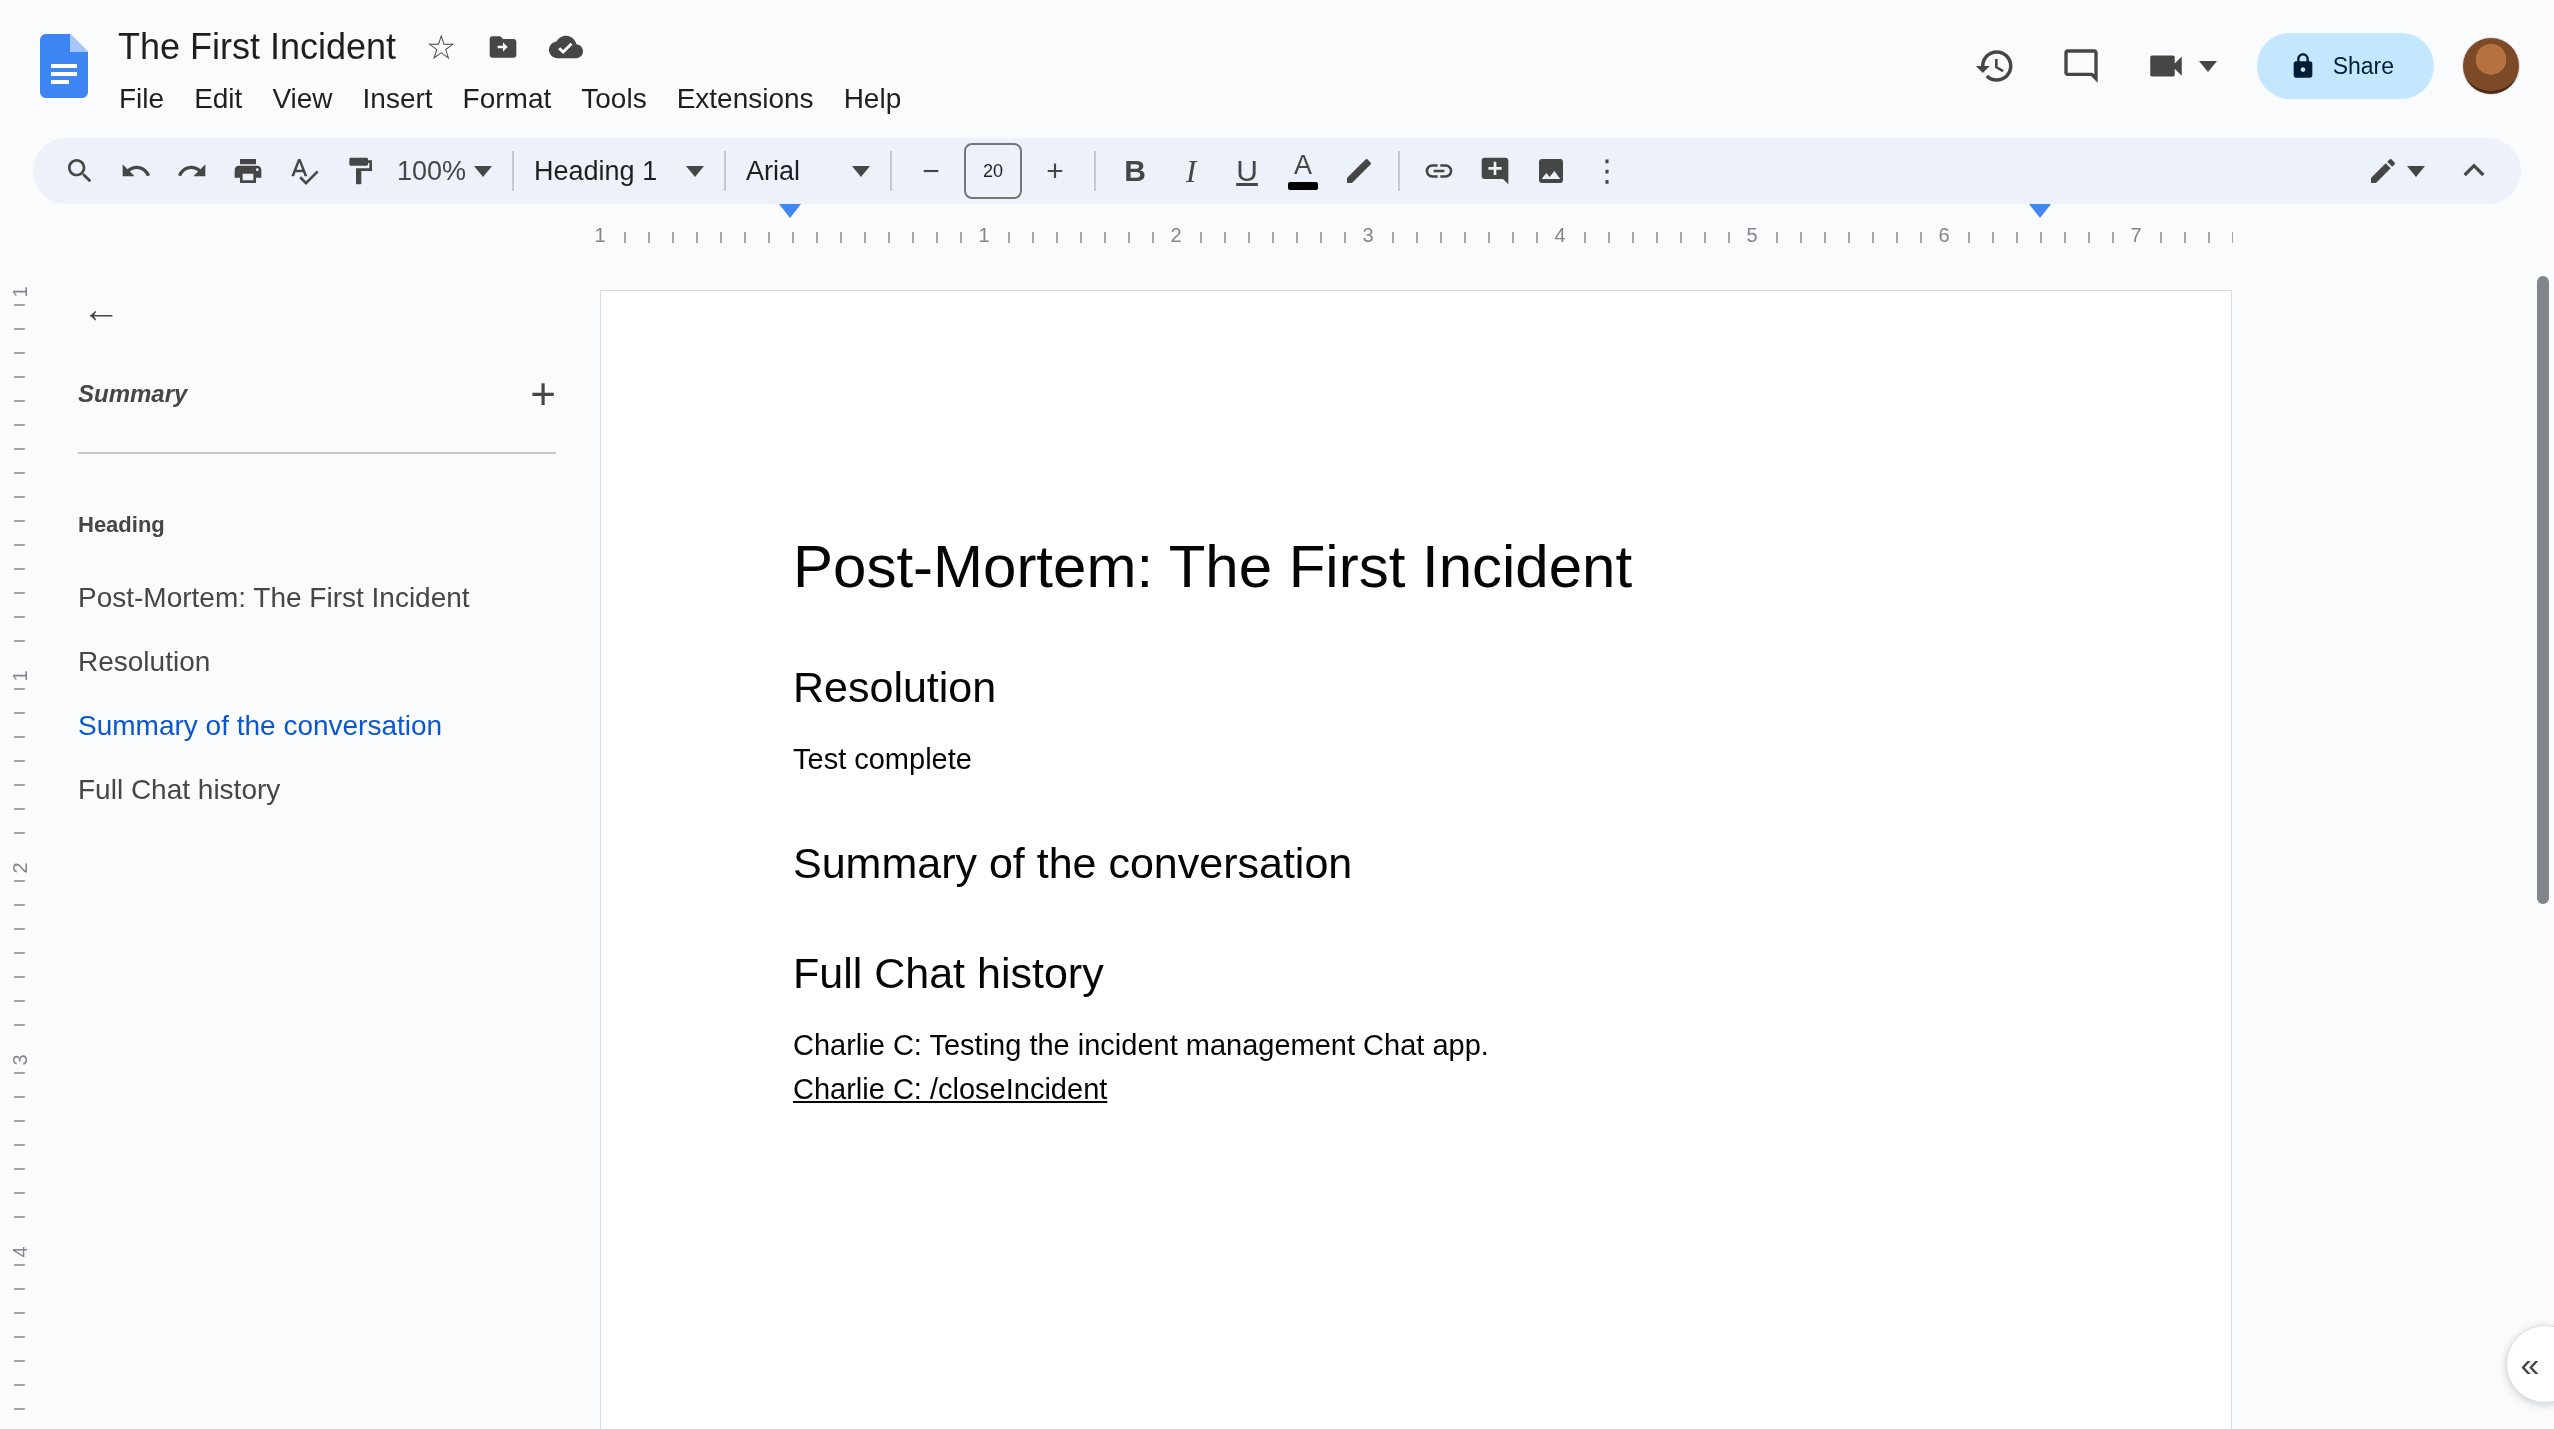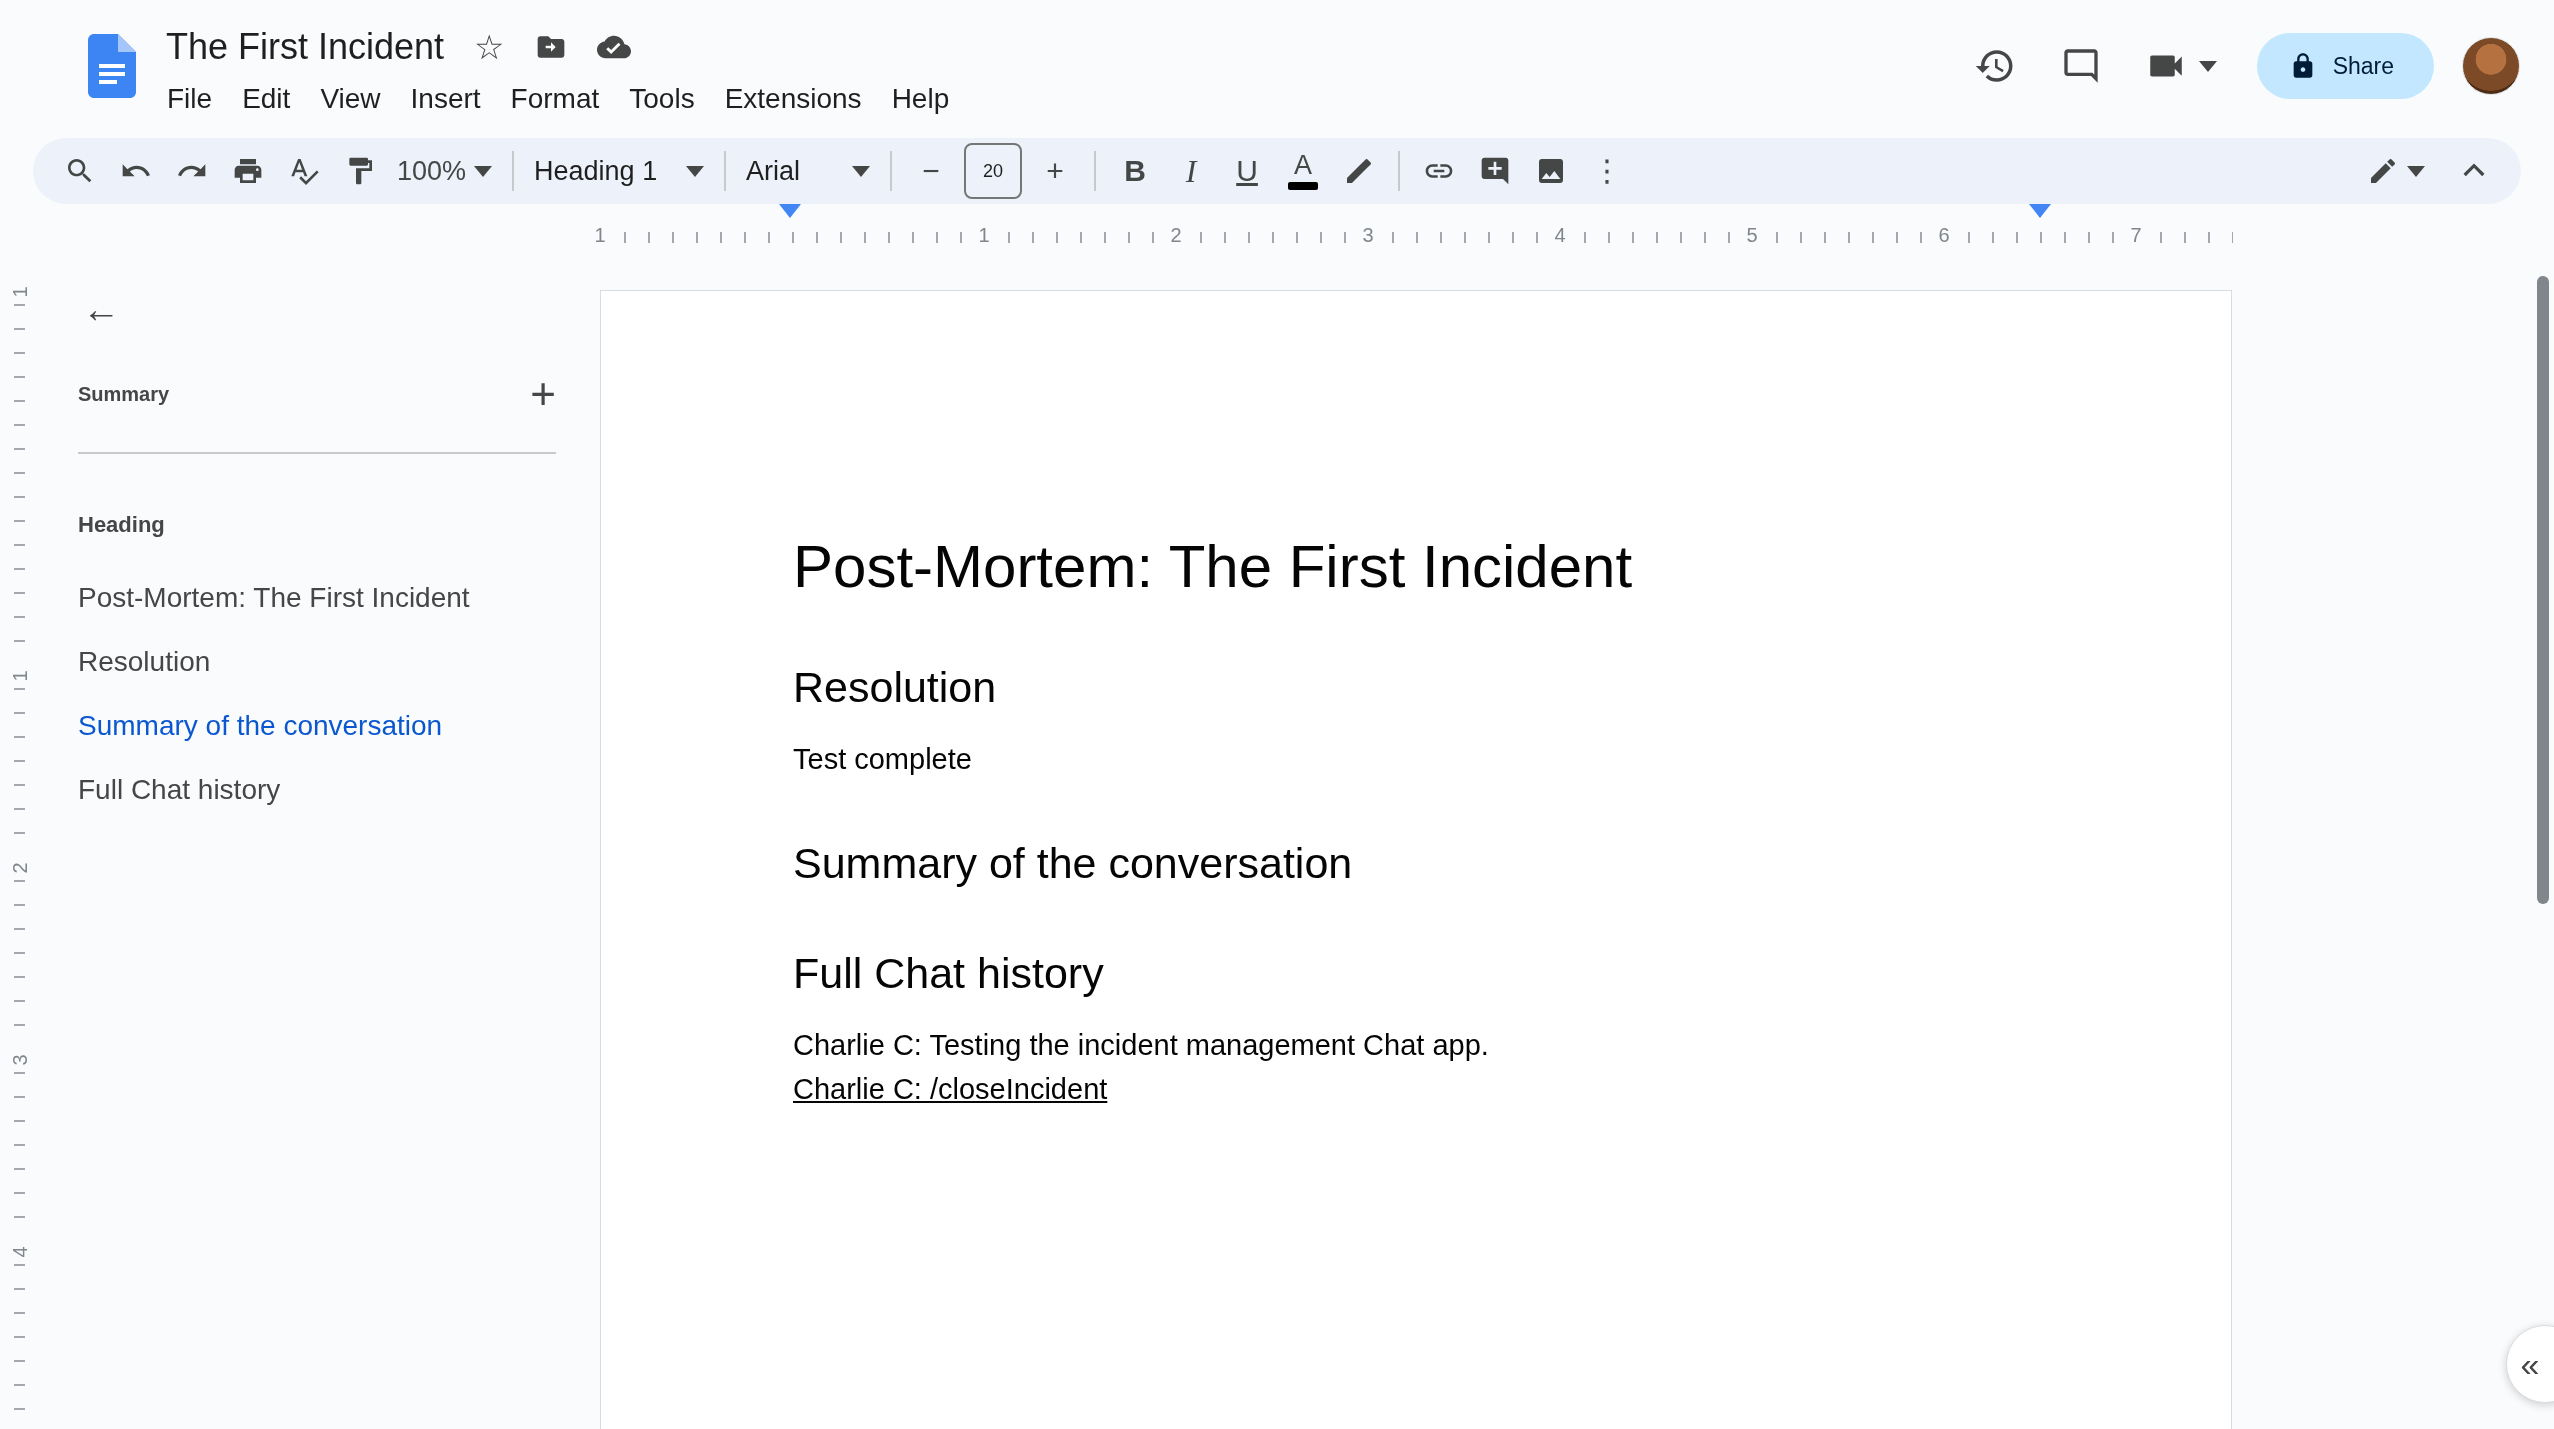--- a/index.html
+++ b/index.html
@@ -7,21 +7,21 @@
   body {
     background:#f9fbfd;
     font-family:"Liberation Sans", sans-serif;
     color:#1f1f1f;
     position:relative;
   }
   svg { display:block; }
   button { background:none; border:none; font:inherit; cursor:pointer; }
 
   
-  .topbar { position:absolute; top:0; left:0; right:0; height:132px; display:flex; align-items:center;padding-left:48px; }
+  .topbar { position:absolute; top:0; left:0; right:0; height:132px; display:flex; align-items:center; }
   .logo { margin-left:36px; width:56px; display:flex; justify-content:center; cursor:pointer; }
   .title-block { margin-left:26px; padding-top:10px; }
   .title-row { display:flex; align-items:center; gap:30px; height:52px; }
   .doc-title { font-size:36px; color:#1f1f1f; cursor:text; white-space:nowrap; }
   .hicon { color:#444746; display:flex; align-items:center; cursor:pointer; }
   .menu-row { display:flex; margin-left:-14px; margin-top:4px; }
   .menu-item { font-size:28px; color:#1f1f1f; padding:6px 15px; border-radius:8px; cursor:pointer; }
   .header-right { margin-left:auto; display:flex; align-items:center; gap:10px; padding-right:34px; }
   .hbtn { width:76px; height:76px; border-radius:50%; display:flex; align-items:center; justify-content:center; color:#444746; cursor:pointer; }
   .meet { width:auto; padding:0 16px; gap:12px; }
@@ -65,21 +65,21 @@
   .vruler .ticks { position:absolute; top:24px; bottom:0; left:8px; width:11px;
     background:repeating-linear-gradient(to bottom, #a3a8ae 0 2px, transparent 2px 24px); }
   .vruler .num { position:absolute; left:2px; width:24px; height:24px; text-align:center; font-size:20px; color:#80868b;
     background:#f9fbfd; line-height:24px; transform:rotate(-90deg); }
 
   
   .outline-panel { position:absolute; left:30px; top:254px; width:562px; }
   .back-btn { width:58px; height:58px; border-radius:50%; display:flex; align-items:center; justify-content:center;
     color:#444746; font-size:38px; margin:26px 0 0 42px; }
   .summary-row { display:flex; align-items:center; justify-content:space-between; margin:32px 36px 0 48px; height:48px; }
-  .summary-label { font-size:20px; font-weight:700; color:#444746; }
+  .summary-label { font-size:24px; font-weight:700; color:#444746;font-style:italic; }
   .add-btn { font-size:44px; font-weight:300; color:#444746; line-height:40px; }
   .panel-divider { height:2px; background:#c7cacd; margin:34px 36px 0 48px; }
   .outline-label { font-size:22px; font-weight:700; color:#444746; margin:58px 0 0 48px; }
   .outline-list { list-style:none; margin:28px 0 0 48px; }
   .outline-item { position:relative; font-size:28px; color:#444746; line-height:64px; height:64px; cursor:pointer;
     white-space:nowrap; overflow:hidden; text-overflow:ellipsis; }
   .outline-item.active { color:#0b57d0; }
 
   
   .page { position:absolute; left:600px; top:290px; width:1632px; height:1300px; background:#fff;

